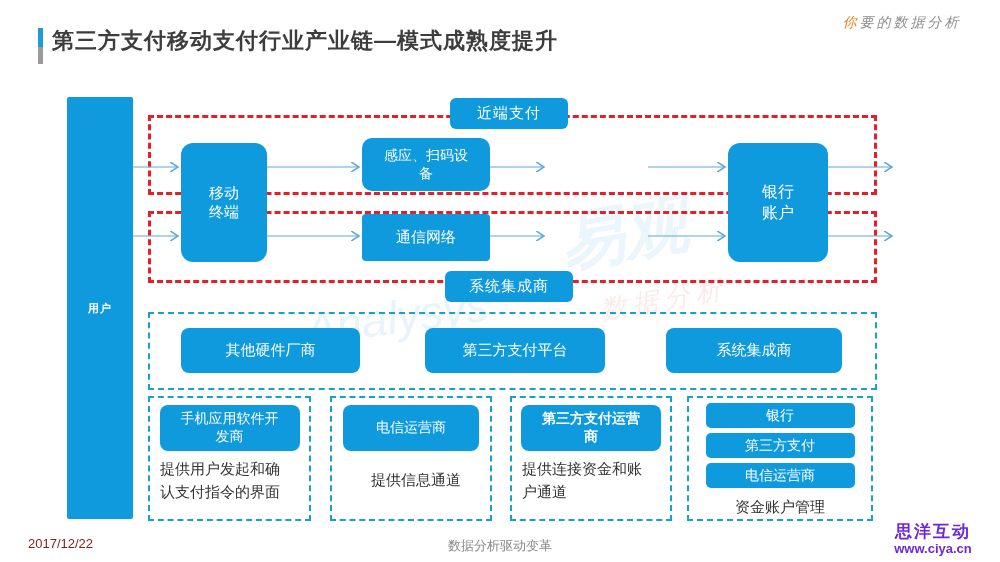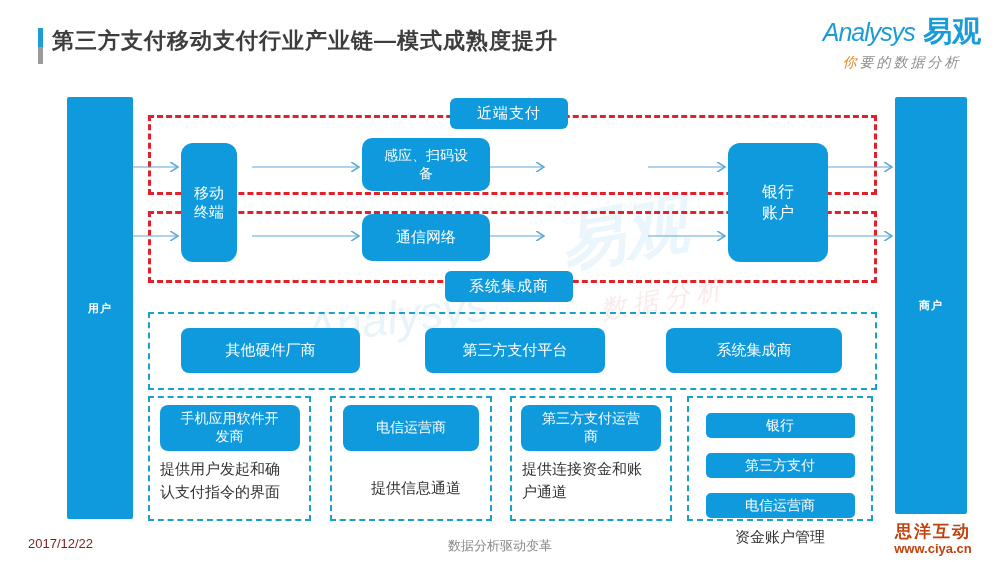--- a/index.html
+++ b/index.html
@@ -34,68 +34,63 @@
   .zone-pill{position:absolute;background:#0e9adc;color:#fff;border-radius:6px;
     display:flex;align-items:center;justify-content:center;
     font-size:15px;font-weight:normal;letter-spacing:1px;z-index:4;}
   .arrows{position:absolute;left:0;top:0;z-index:2;pointer-events:none;}
   .vendor{top:328px;height:45px;border-radius:8px;font-size:15px;}
   .group{position:absolute;top:396px;height:125px;z-index:2;box-sizing:border-box;}
   .group .pill{margin:7px auto 0;background:#0e9adc;color:#fff;border-radius:8px;
     min-height:46px;display:flex;align-items:center;justify-content:center;
     text-align:center;font-size:14px;}
   .group .pill span{display:inline-block;}
-  .group .mini{margin:15px auto 0;background:#0e9adc;color:#fff;border-radius:5px;
+  .group .mini{margin:5px auto 0;background:#0e9adc;color:#fff;border-radius:5px;
     width:149px;height:25px;display:flex;align-items:center;justify-content:center;font-size:14px;}
   .desc{margin:7px 0 0 10px;width:128px;font-size:15px;color:#333;line-height:1.5;text-align:left;}
-  .desc-center{margin-top:26px;text-align:center;width:auto;}
+  .desc-center{margin-top:18px;text-align:center;width:auto;}
   .desc-d{margin:10px 0 0 0;width:100%;text-align:center;font-size:15px;color:#333;}
   
   .f-date{position:absolute;left:28px;top:536px;font-size:13px;color:#7f1d1d;}
   .f-slogan{position:absolute;left:0;right:0;top:537px;text-align:center;font-size:13px;color:#8a8a8a;}
-  .f-ciya{position:absolute;left:888px;top:523px;width:90px;text-align:center;color:#c2410c;line-height:1.1;}
+  .f-ciya{position:absolute;left:888px;top:523px;width:90px;text-align:center;color:#6d28d9;line-height:1.1;}
   .f-ciya .b{font-size:17px;font-weight:bold;letter-spacing:2px;}
   .f-ciya .s{font-size:13px;font-weight:bold;}
 </style>
 </head>
 <body>
 
 <div id="stage">
 
   <div class="accent-bar"></div>
   <div class="title">第三方支付移动支付行业产业链—模式成熟度提升</div>
   <div class="logo">
-    <div class="logo-row">
-      <span class="brand-en">Analysys</span>
-      <span class="brand-cn">易观</span>
-    </div>
     <div class="tagline">
       <span class="first">你</span><span>要的数据分析</span>
     </div>
   </div>
 
   <div class="wm wm-en">Analysys</div>
   <div class="wm wm-cn">易观</div>
   <div class="wm wm-x">数据分析</div>
 
   <div class="node side" style="left:67px;top:97px;height:422px;">用户</div>
-  <div class="node side" style="left:895px;top:97px;width:72px;height:417px;">商户</div>
 
   <div class="dash-red" style="left:148px;top:115px;width:723px;height:74px;"></div>
   <div class="dash-red" style="left:148px;top:211px;width:723px;height:66px;"></div>
   <div class="zone-pill" style="left:450px;top:98px;width:118px;height:31px;">近端支付</div>
   <div class="zone-pill" style="left:445px;top:271px;width:128px;height:31px;">系统集成商</div>
 
-  <div class="node" style="left:181px;top:143px;width:56px;height:119px;font-size:15px;">
+  <div class="node" style="left:181px;top:143px;width:86px;height:119px;font-size:15px;">
       <span style="width:34px;">移动终端</span>
     </div>
   <div class="node" style="left:362px;top:138px;width:128px;height:53px;font-size:14px;border-radius:10px;">
       <span style="width:92px;">感应、扫码设备</span>
     </div>
-  <div class="node" style="left:362px;top:214px;width:128px;height:47px;font-size:15px;border-radius:10px;">
+  <div class="node" style="left:362px;top:214px;width:128px;height:47px;font-size:15px;border-radius:4px;">
       <span>通信网络</span>
     </div>
   <div class="node" style="left:728px;top:143px;width:100px;height:119px;font-size:16px;">
       <span style="width:36px;">银行账户</span>
     </div>
 
   <svg class="arrows" width="1000" height="562">
     <defs>
       <marker id="ah" markerWidth="9" markerHeight="9" refX="7" refY="4.5" orient="auto">
         <path d="M0,0 L7,4.5 L0,9" fill="none" stroke="#5fa8d8" stroke-width="1.3"></path>
@@ -129,21 +124,21 @@
 
   <div class="group dash-teal" style="left:330px;width:162px;">
     <div class="pill" style="width:136px;">
         <span>电信运营商</span>
       </div>
     <div class="desc desc-center">提供信息通道</div>
   </div>
 
   <div class="group dash-teal" style="left:510px;width:162px;">
     <div class="pill" style="width:140px;">
-        <span style="width:104px;">第三方支付运营商</span>
+        <span style="width:104px;font-weight:bold;">第三方支付运营商</span>
       </div>
     <div class="desc">提供连接资金和账户通道</div>
   </div>
 
   <div class="group dash-teal" style="left:687px;width:186px;">
     <div class="mini">银行</div>
     <div class="mini">第三方支付</div>
     <div class="mini">电信运营商</div>
     <div class="desc-d">资金账户管理</div>
   </div>

